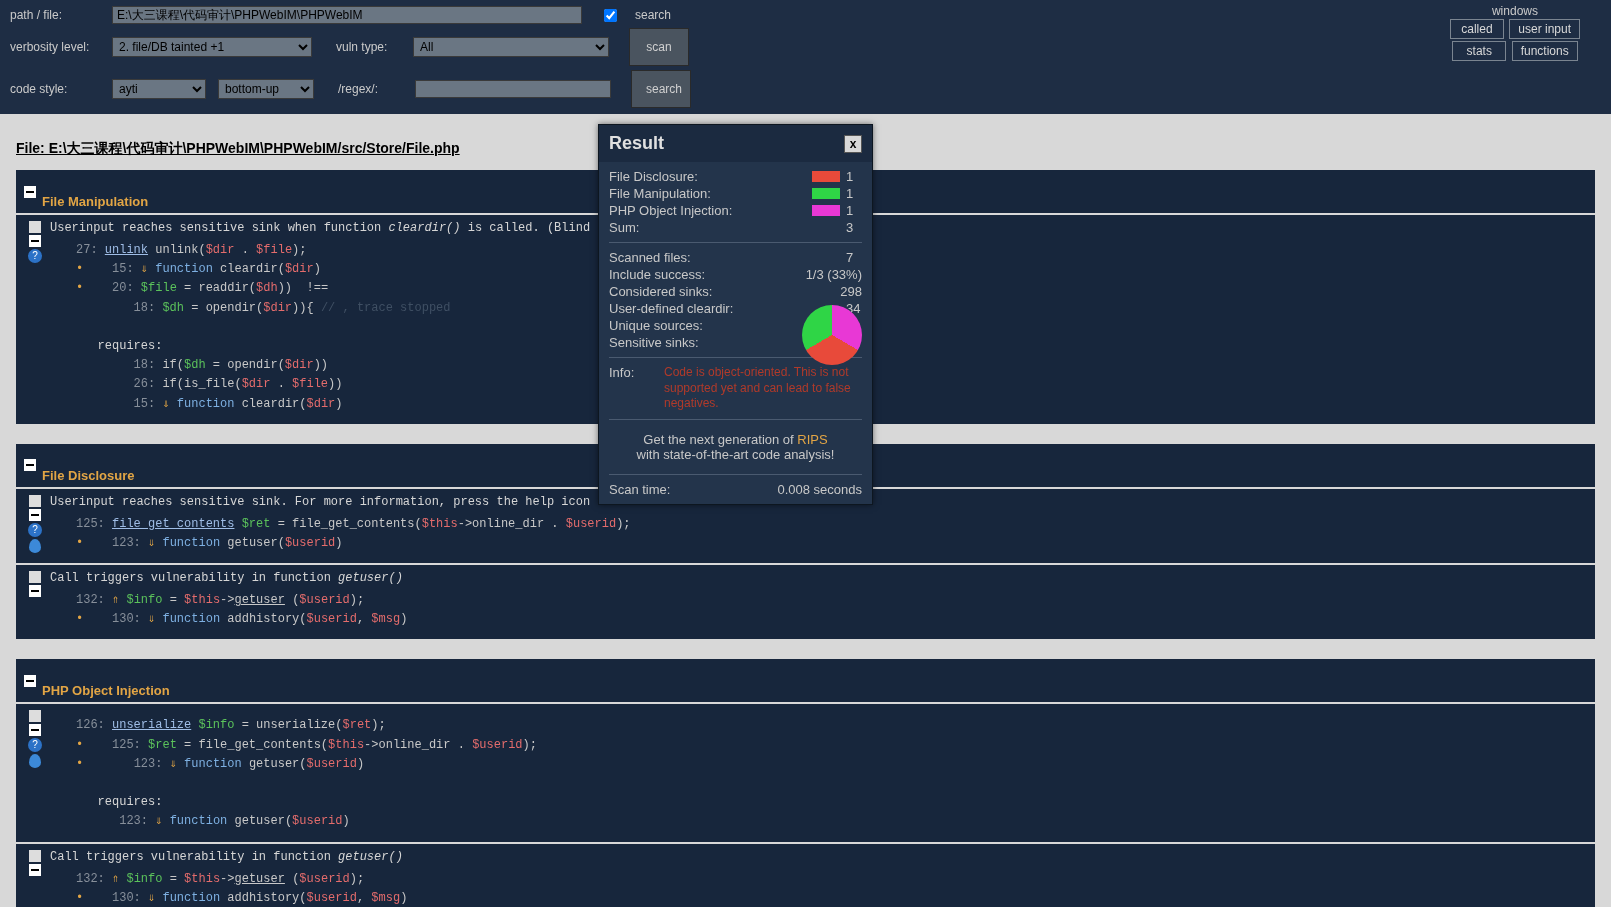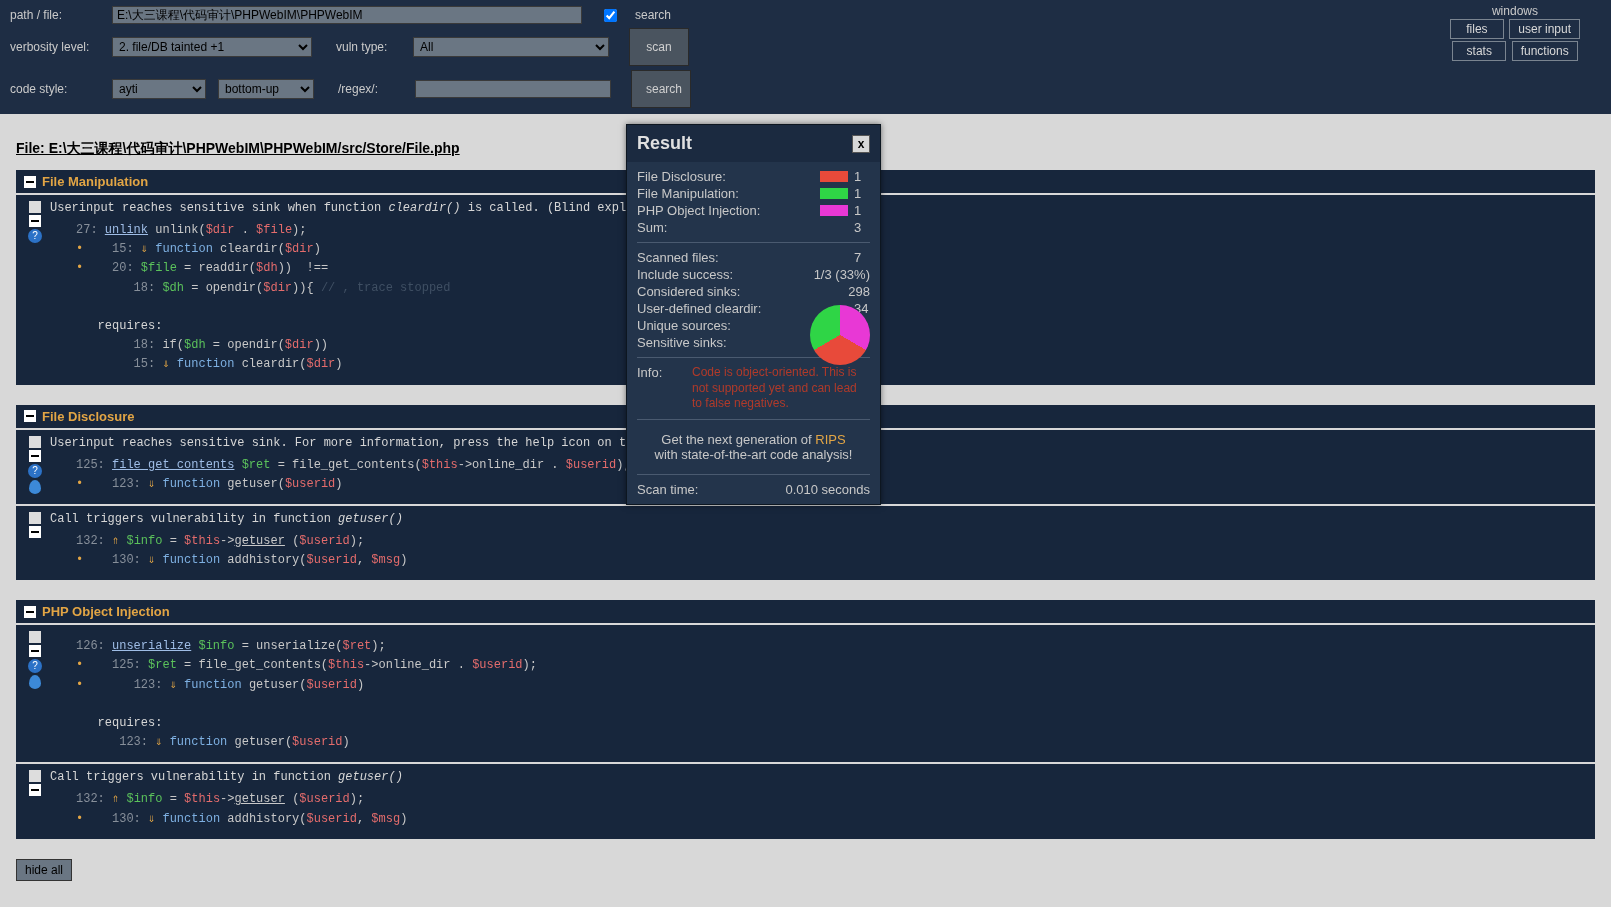--- a/index.html
+++ b/index.html
@@ -90,20 +90,21 @@
   background: #17263c;
   padding: 4px 8px;
   display:flex;
   align-items:center;
   gap:6px;
 }
 .section-title {
   color: #e2a545;
   font-weight: bold;
   font-size: 13px;
+  margin-top: 20px;
 }
 .trace-block, .call-block {
   background: #17263c;
   padding: 6px 8px 10px 8px;
   font-family: "Courier New", monospace;
   font-size: 12px;
   margin-top: 2px;
 }
 .trace-desc { color: #d6d6d6; white-space: pre; margin-left: 26px; }
 .trace-desc .italic { font-style: italic; }
@@ -126,23 +127,23 @@
 .ico-file { background:#ddd; }
 .ico-help { width:14px; height:14px; border-radius:50%; background:#2c72c7; color:#fff; font-size:10px; line-height:14px; text-align:center; font-family:Arial;}
 .ico-drop { width:12px; height:14px; background:#3c89d8; border-radius:50% 50% 50% 50% / 60% 60% 40% 40%; }
 .call-link { color:#c8c8c8; text-decoration: underline; }
 .hide-btn {
   background:#6a7683; border:1px solid #333; color:#000; padding:3px 8px; font-size:12px; cursor:pointer;
 }
 
 .result-popup {
   position: absolute;
-  left: 626px;
+  left: 598px;
   top: 10px;
-  width: 255px;
+  width: 275px;
   background: #23344b;
   border: 1px solid #0d1620;
   box-shadow: 0 0 6px rgba(0,0,0,.5);
   color:#c8c8c8;
   font-size:13px;
 }
 .result-header {
   background:#1b2a40;
   padding:8px 10px;
   display:flex;
@@ -190,21 +191,21 @@
       <select class="std sel-codestyle"><option>ayti</option></select>
       <select class="std sel-order"><option>bottom-up</option></select>
       <span class="form-label2">/regex/:</span>
       <input class="regex" type="text" style="">
       <button class="action-btn" style="margin-left:8px;width:60px;">search</button>
     </div>
   </div>
   <div class="windows-area">
     <div>windows</div>
     <div>
-      <span class="win-btn">files</span>
+      <span class="win-btn">called</span>
       <span class="win-btn">user input</span>
     </div>
     <div>
       <span class="win-btn">stats</span>
       <span class="win-btn">functions</span>
     </div>
   </div>
 </div>
 
 <div class="content">
@@ -225,20 +226,21 @@
       </div>
       <div class="trace-desc"><span>Userinput reaches sensitive sink when function </span><span class="italic">cleardir()</span><span> is called. (Blind exploi</span></div>
       <div class="code-body">
 <div class="code-line"><span class="linenum">27:</span> <span class="fn-link">unlink</span> <span class="punct">unlink(</span><span class="varuse">$dir</span> <span class="punct">.</span> <span class="varuse">$file</span><span class="punct">);</span></div>
 <div class="code-line bullet">   <span class="linenum">15:</span> <span class="downarrow">⇓</span> <span class="keyword">function</span> <span class="punct">cleardir(</span><span class="varuse">$dir</span><span class="punct">)</span></div>
 <div class="code-line bullet">   <span class="linenum">20:</span> <span class="vardef">$file</span> <span class="punct">=</span> <span class="punct">readdir(</span><span class="varuse">$dh</span><span class="punct">))</span>  <span class="punct">!==</span></div>
 <div class="code-line">        <span class="linenum">18:</span> <span class="vardef">$dh</span> <span class="punct">=</span> <span class="punct">opendir(</span><span class="varuse">$dir</span><span class="punct">)){</span> <span class="comment">// , trace stopped</span></div>
 <div class="code-line"> </div>
 <div class="code-line">   <span class="requires-label">requires:</span></div>
 <div class="code-line">        <span class="linenum">18:</span> <span class="punct">if(</span><span class="vardef">$dh</span> <span class="punct">=</span> <span class="punct">opendir(</span><span class="varuse">$dir</span><span class="punct">))</span></div>
+<div class="code-line">        <span class="linenum">26:</span> <span class="punct">if(is_file(</span><span class="varuse">$dir</span> <span class="punct">.</span> <span class="varuse">$file</span><span class="punct">))</span></div>
 <div class="code-line">        <span class="linenum">15:</span> <span class="downarrow">⇓</span> <span class="keyword">function</span> <span class="punct">cleardir(</span><span class="varuse">$dir</span><span class="punct">)</span></div>
       </div>
       <div style="clear:both"></div>
     </div>
   </div>
 
   
   <div class="vuln-section">
     <div class="section-header">
       <span class="hdr-ico hdr-minus"></span>
@@ -371,18 +373,18 @@
         <span class="info-text">Code is object-oriented. This is not supported yet and can lead to false negatives.</span>
       </div>
       <hr class="sep">
       <div class="cta">
         <span>Get the next generation of </span><a>RIPS</a><br>
         <span>with state-of-the-art code analysis!</span>
       </div>
       <hr class="sep">
       <div class="stat-row">
         <span class="stat-label">Scan time:</span>
-        <span>0.010 seconds</span>
+        <span>0.008 seconds</span>
       </div>
     </div>
   </div>
 
 </div>
 
 </body></html>

